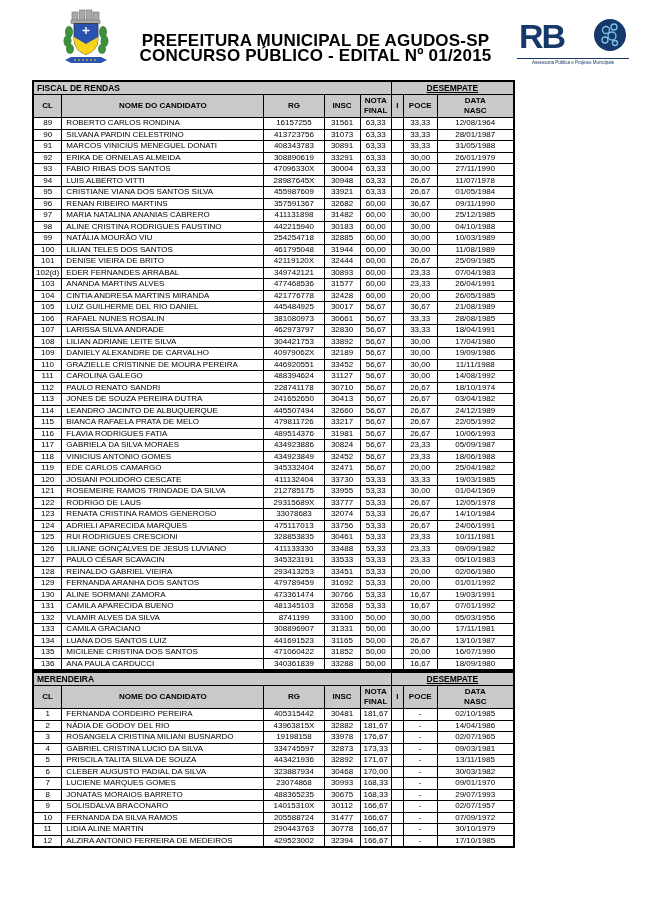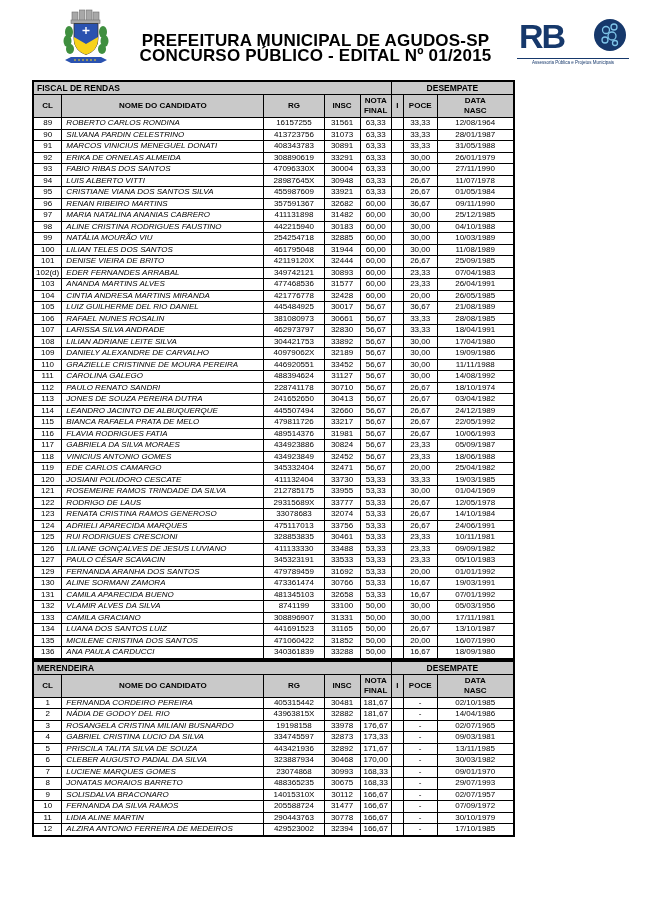--- a/index.html
+++ b/index.html
@@ -32,32 +32,32 @@
   }
   table.t1{margin-top:0;}
   table.t2{}
   .t th,.t td{border:1px solid #000;overflow:hidden;}
   .title-row th{
     background:var(--header-bg,#c9c9c9);
     font-size:8.5px;font-weight:bold;
     height:10px;padding:1px 3px;
   }
   .job-title{text-align:left;}
-  .desempate{text-align:center;}
+  .desempate{text-align:center;text-decoration:underline;}
   .head-row th{
     background:var(--header-bg,#c9c9c9);
     font-size:8px;font-weight:bold;text-align:center;
     height:22px;padding:0 1px;line-height:1.25;
     white-space:pre-line;
   }
   .t td{
     font-size:8px;height:10.5px;line-height:10px;
     padding:0 2px;text-align:center;white-space:nowrap;
   }
-  .t td.c1{text-align:left;padding-left:4px;font-style:italic;}
+  .t td.c1{text-align:left;padding-left:4px;}
 </style>
 </head>
 <body>
 
 <div class="page">
 
   <header class="doc-header">
     <div class="crest">
       <svg width="54" height="62" viewBox="0 0 54 62">
         <g fill="#a8a8a8" stroke="#6f6f6f" stroke-width="0.6">
@@ -519,20 +519,30 @@
           <td class="c0">127</td>
           <td class="c1">PAULO CÉSAR SCAVACIN</td>
           <td class="c2">345323191</td>
           <td class="c3">33533</td>
           <td class="c4">53,33</td>
           <td class="c5"></td>
           <td class="c6">23,33</td>
           <td class="c7">05/10/1983</td>
         </tr>
         <tr>
+          <td class="c0">128</td>
+          <td class="c1">REINALDO GABRIEL VIEIRA</td>
+          <td class="c2">293413253</td>
+          <td class="c3">33451</td>
+          <td class="c4">53,33</td>
+          <td class="c5"></td>
+          <td class="c6">20,00</td>
+          <td class="c7">02/06/1980</td>
+        </tr>
+        <tr>
           <td class="c0">129</td>
           <td class="c1">FERNANDA ARANHA DOS SANTOS</td>
           <td class="c2">479789459</td>
           <td class="c3">31692</td>
           <td class="c4">53,33</td>
           <td class="c5"></td>
           <td class="c6">20,00</td>
           <td class="c7">01/01/1992</td>
         </tr>
         <tr>

